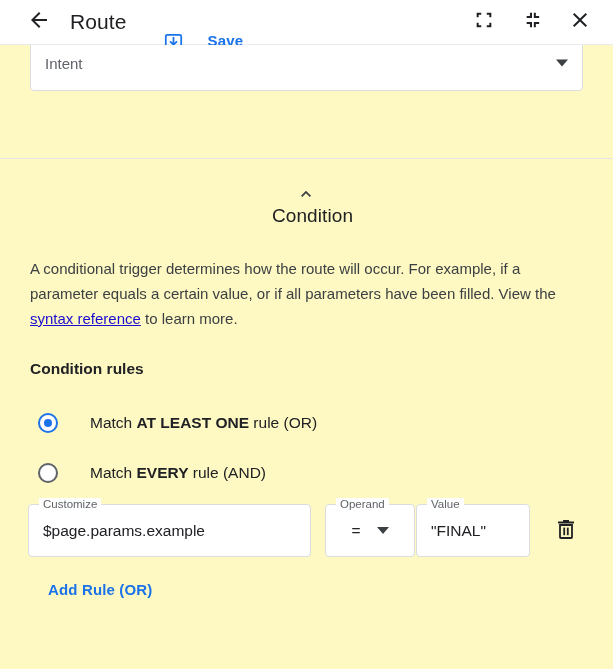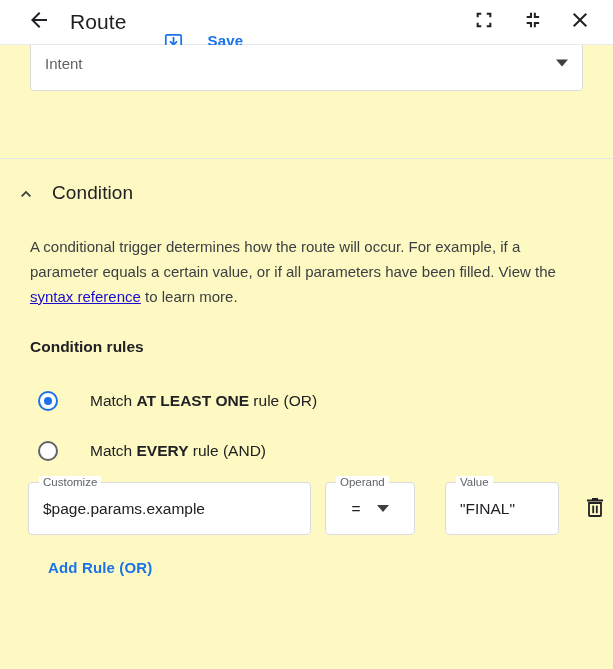--- a/index.html
+++ b/index.html
@@ -117,20 +117,21 @@
     background: #e4e6e8;
     margin-top: 67px;
   }
 
   
   .condition-header {
     display: flex;
     align-items: center;
     padding: 22px 16px 0 14px;
     cursor: pointer;
+    flex-direction: column;
   }
   .chev {
     width: 24px;
     height: 24px;
     display: flex;
     align-items: center;
     justify-content: center;
     flex: 0 0 auto;
   }
   .condition-title {
@@ -239,21 +240,21 @@
   }
   .f-operand .val { margin-right: 16px; }
   .op-arrow {
     width: 0; height: 0;
     border-left: 6px solid transparent;
     border-right: 6px solid transparent;
     border-top: 7px solid #3c4043;
   }
   .f-value {
     flex: 0 0 114px;
-    margin-left: 30px;
+    margin-left: 1px;
     text-align: right;
   }
   .trash-btn {
     width: 40px;
     height: 40px;
     margin-left: 16px;
     display: flex;
     align-items: center;
     justify-content: center;
     cursor: pointer;

